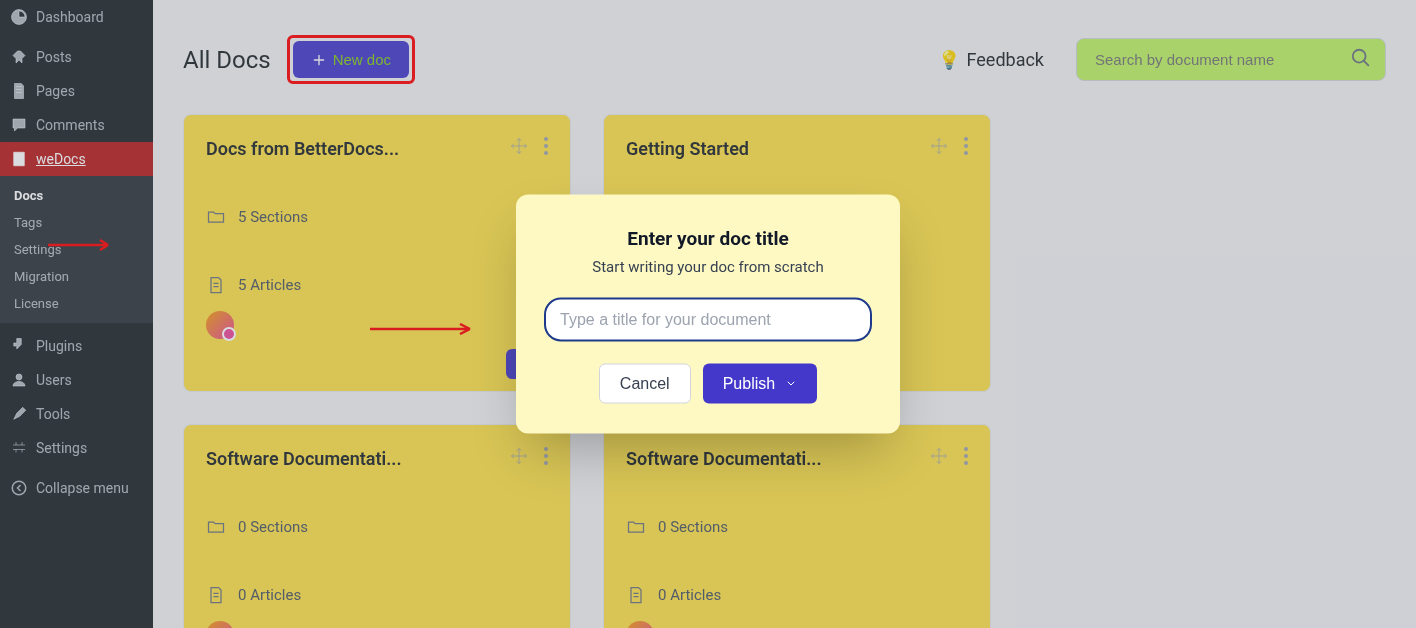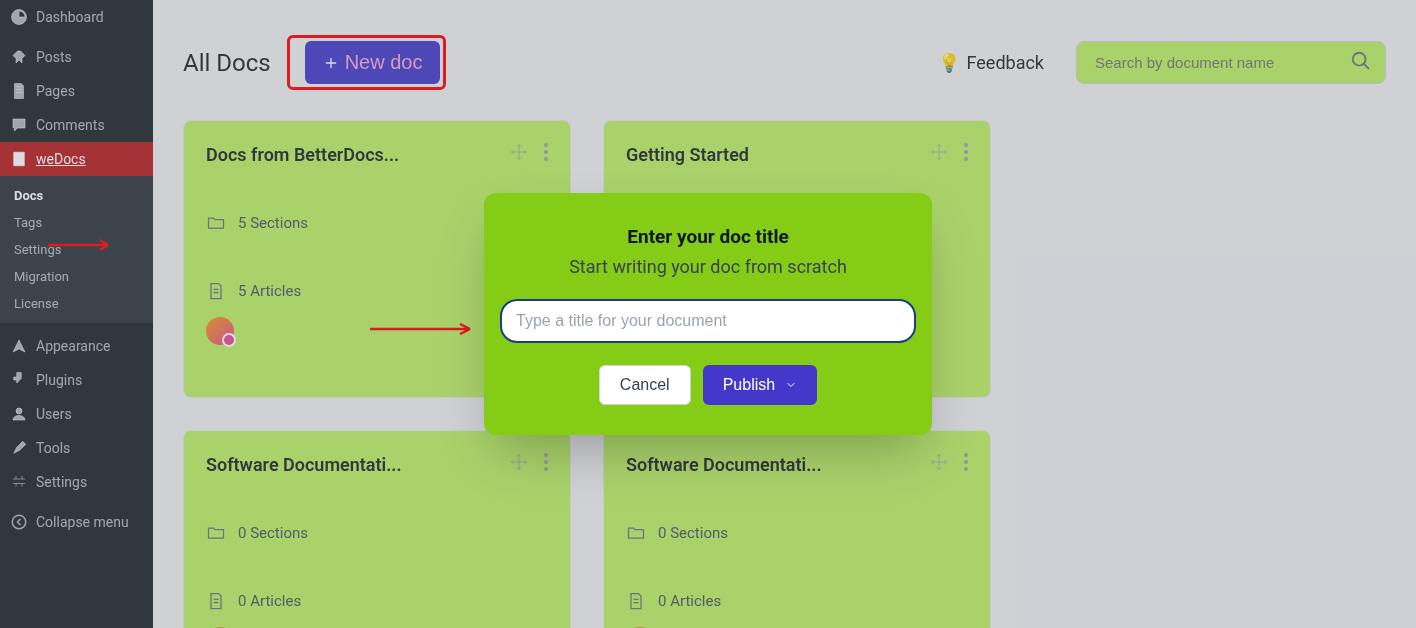--- a/index.html
+++ b/index.html
@@ -14,45 +14,45 @@
 .sidebar-icon svg { width: 18px; height: 18px; fill: currentColor; stroke: currentColor; }
 .submenu { background: #2c3338; padding: 6px 0; }
 .submenu-item { padding: 6px 14px; color: rgba(240,246,252,0.7); font-size: 13px; cursor: pointer; position: relative; }
 .submenu-item.active { color: #fff; font-weight: 700; }
 .sidebar-divider { height: 6px; }
 
 
 .main { position: absolute; left: 153px; top: 0; right: 0; bottom: 0; padding: 35px 30px; }
 .main-header { display: flex; align-items: center; gap: 16px; margin-bottom: 30px; }
 .page-title { font-size: 24px; font-weight: 400; color: #1d2327; }
-.new-doc-btn { display: inline-flex; align-items: center; gap: 6px; background: #4338ca; color: #f9a8d4; border: none; border-radius: 6px; padding: 10px 18px; font-size: 20px; cursor: pointer; margin-left: 12px; }
+.new-doc-btn { display: inline-flex; align-items: center; gap: 6px; background: #4338ca; color: #84cc16; border: none; border-radius: 6px; padding: 10px 18px; font-size: 15px; cursor: pointer; }
 .new-doc-highlight { border: 3px solid #ff0000; border-radius: 6px; padding: 3px; display: inline-block; }
 .feedback { margin-left: auto; display: flex; align-items: center; gap: 6px; font-size: 18px; color: #1d2327; cursor: pointer; }
 .search-wrap { position: relative; margin-left: 16px; }
 .search-input { width: 310px; padding: 12px 46px 12px 18px; border: 1px solid #d1d5db; border-radius: 8px; font-size: 15px; color: #6b7280; background: #bef264; }
 .search-icon { position: absolute; right: 14px; top: 50%; transform: translateY(-50%); }
 
 
 .cards { display: flex; gap: 32px; flex-wrap: wrap; }
-.card { width: 388px; background: #bef264; border: 1px solid #e5e7eb; border-radius: 8px; padding: 22px 22px 14px; position: relative; text-align: right; }
+.card { width: 388px; background: #fde047; border: 1px solid #e5e7eb; border-radius: 8px; padding: 22px 22px 14px; position: relative; text-align: right; }
 .card-head { display: flex; align-items: center; justify-content: space-between; margin-bottom: 26px; }
 .card-title { font-size: 18px; font-weight: 600; color: #1d2327; }
 .card-handles { display: flex; align-items: center; gap: 16px; color: #9ca3af; }
 .card-meta { display: flex; align-items: center; gap: 12px; color: #4b5563; font-size: 15px; margin-bottom: 12px; margin-top: 48px; }
 .card-meta svg { width: 20px; height: 20px; }
 .avatar { width: 28px; height: 28px; border-radius: 50%; background: linear-gradient(135deg, #f59e0b, #ec4899); margin-top: 16px; position: relative; }
 .avatar::after { content: ""; position: absolute; right: -2px; bottom: -2px; width: 10px; height: 10px; border-radius: 50%; background: #ec4899; border: 2px solid #fff; }
 .add-btn { display: inline-flex; align-items: center; gap: 6px; background: #4338ca; color: #fff; border: none; border-radius: 6px; padding: 8px 16px; font-size: 15px; cursor: pointer; float: right; margin-top: -38px; }
 .card-footer { position: absolute; bottom: 12px; right: 18px; }
 
 
 .overlay { position: absolute; inset: 0; background: rgba(107,114,128,0.25); }
-.modal { position: absolute; left: 50%; top: 50%; transform: translate(-50%, -50%); width: 448px; background: #84cc16; border-radius: 12px; padding: 32px 16px 30px; text-align: center; box-shadow: 0 25px 50px -12px rgba(0,0,0,0.25); }
+.modal { position: absolute; left: 50%; top: 50%; transform: translate(-50%, -50%); width: 384px; background: #fef9c3; border-radius: 12px; padding: 32px 28px 30px; text-align: center; box-shadow: 0 25px 50px -12px rgba(0,0,0,0.25); }
 .modal h2 { font-size: 19px; font-weight: 700; color: #111827; margin-bottom: 8px; }
-.modal p { font-size: 18px; color: #374151; margin-bottom: 22px; }
+.modal p { font-size: 15px; color: #374151; margin-bottom: 22px; }
 .modal-input { width: 100%; padding: 11px 14px; border: 2px solid #1e3a8a; border-radius: 17px; font-size: 16px; color: #111827; outline: none; margin-bottom: 22px; }
 .modal-input::placeholder { color: #9ca3af; }
 .modal-buttons { display: flex; justify-content: center; gap: 12px; }
 .btn-cancel { background: #fff; border: 1px solid #d1d5db; color: #374151; border-radius: 6px; padding: 10px 20px; font-size: 16px; cursor: pointer; }
 .btn-publish { background: #4338ca; color: #fff; border: none; border-radius: 6px; padding: 10px 20px; font-size: 16px; cursor: pointer; display: inline-flex; align-items: center; gap: 10px; }
 
 
 .red-arrow { position: absolute; }
 .red-arrow svg { display: block; }
 </style>
@@ -102,28 +102,20 @@
     <span>weDocs</span>
   </div>
   <div class="submenu">
     <div class="submenu-item active">Docs</div>
     <div class="submenu-item">Tags</div>
     <div class="submenu-item">Settings</div>
     <div class="submenu-item">Migration</div>
     <div class="submenu-item">License</div>
   </div>
   <div class="sidebar-divider"></div>
-  <div class="sidebar-item">
-    <span class="sidebar-icon">
-        <svg viewBox="0 0 24 24">
-          <path d="M4 20l8-16 8 16-8-4z"></path>
-        </svg>
-      </span>
-    <span>Appearance</span>
-  </div>
   <div class="sidebar-item">
     <span class="sidebar-icon">
         <svg viewBox="0 0 24 24">
           <path d="M9 2v6H5v4h4v4l6-6V2z"></path>
         </svg>
       </span>
     <span>Plugins</span>
   </div>
   <div class="sidebar-item">
     <span class="sidebar-icon">

